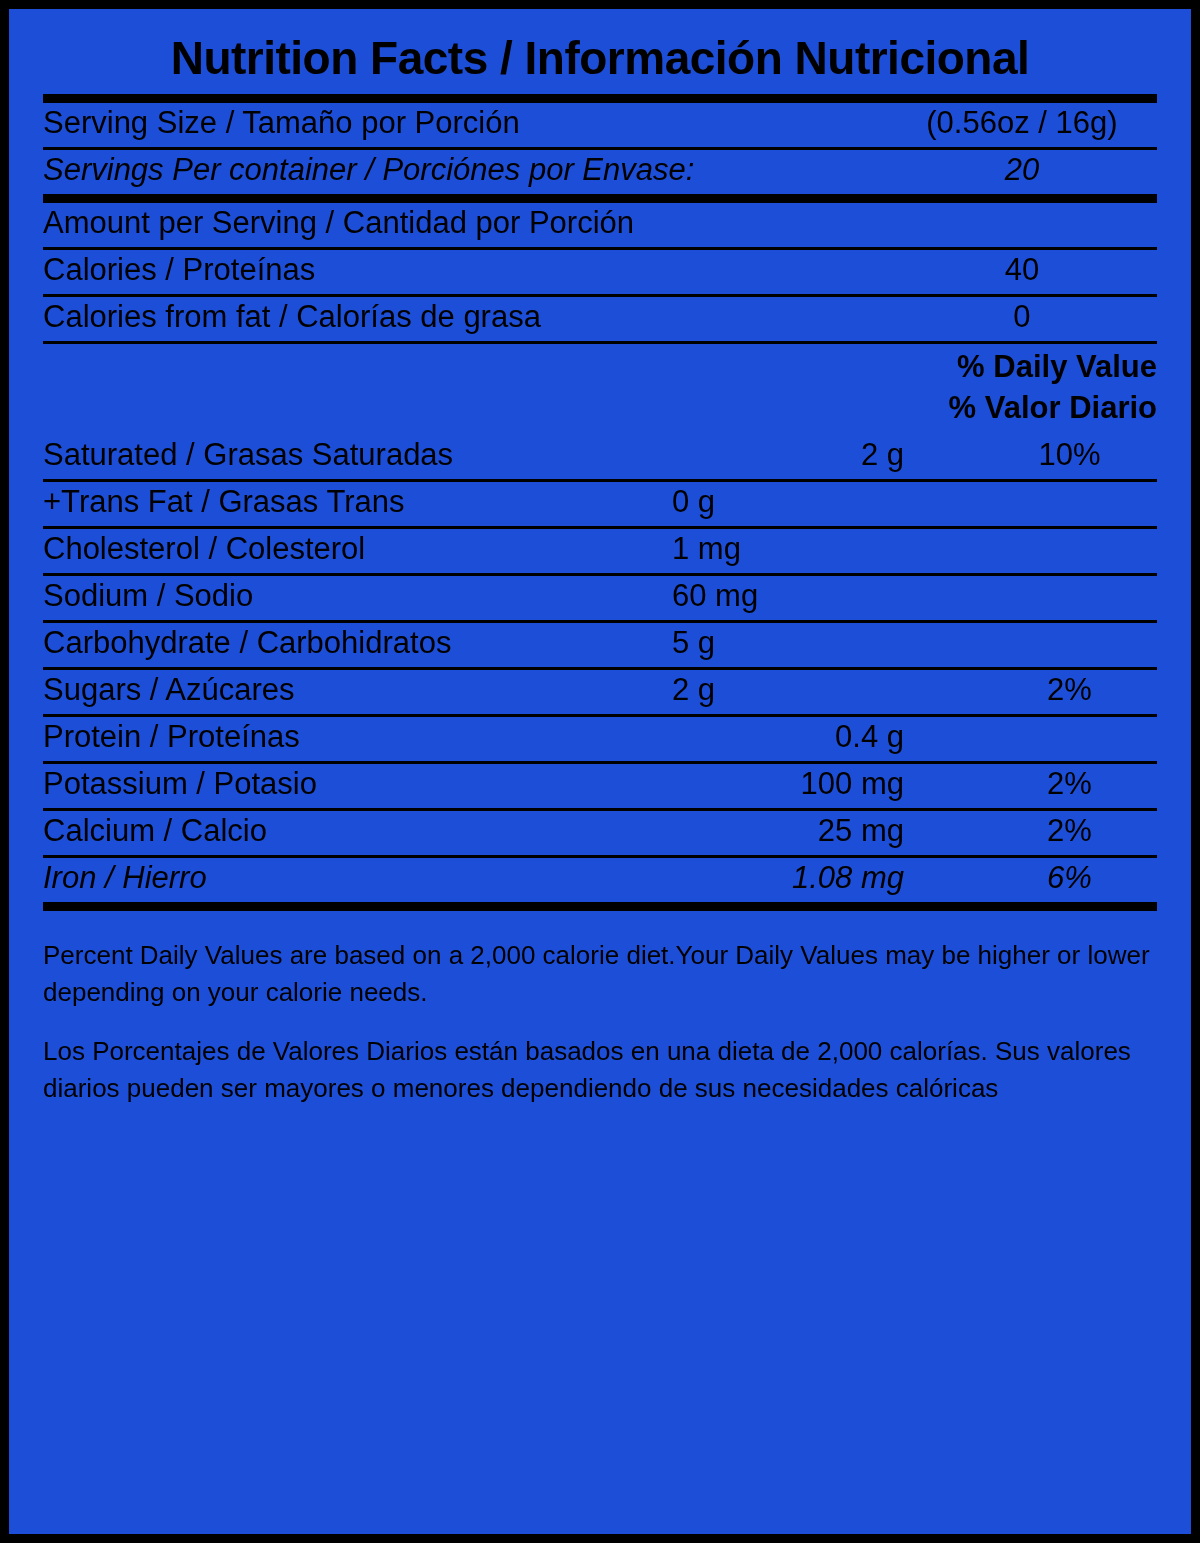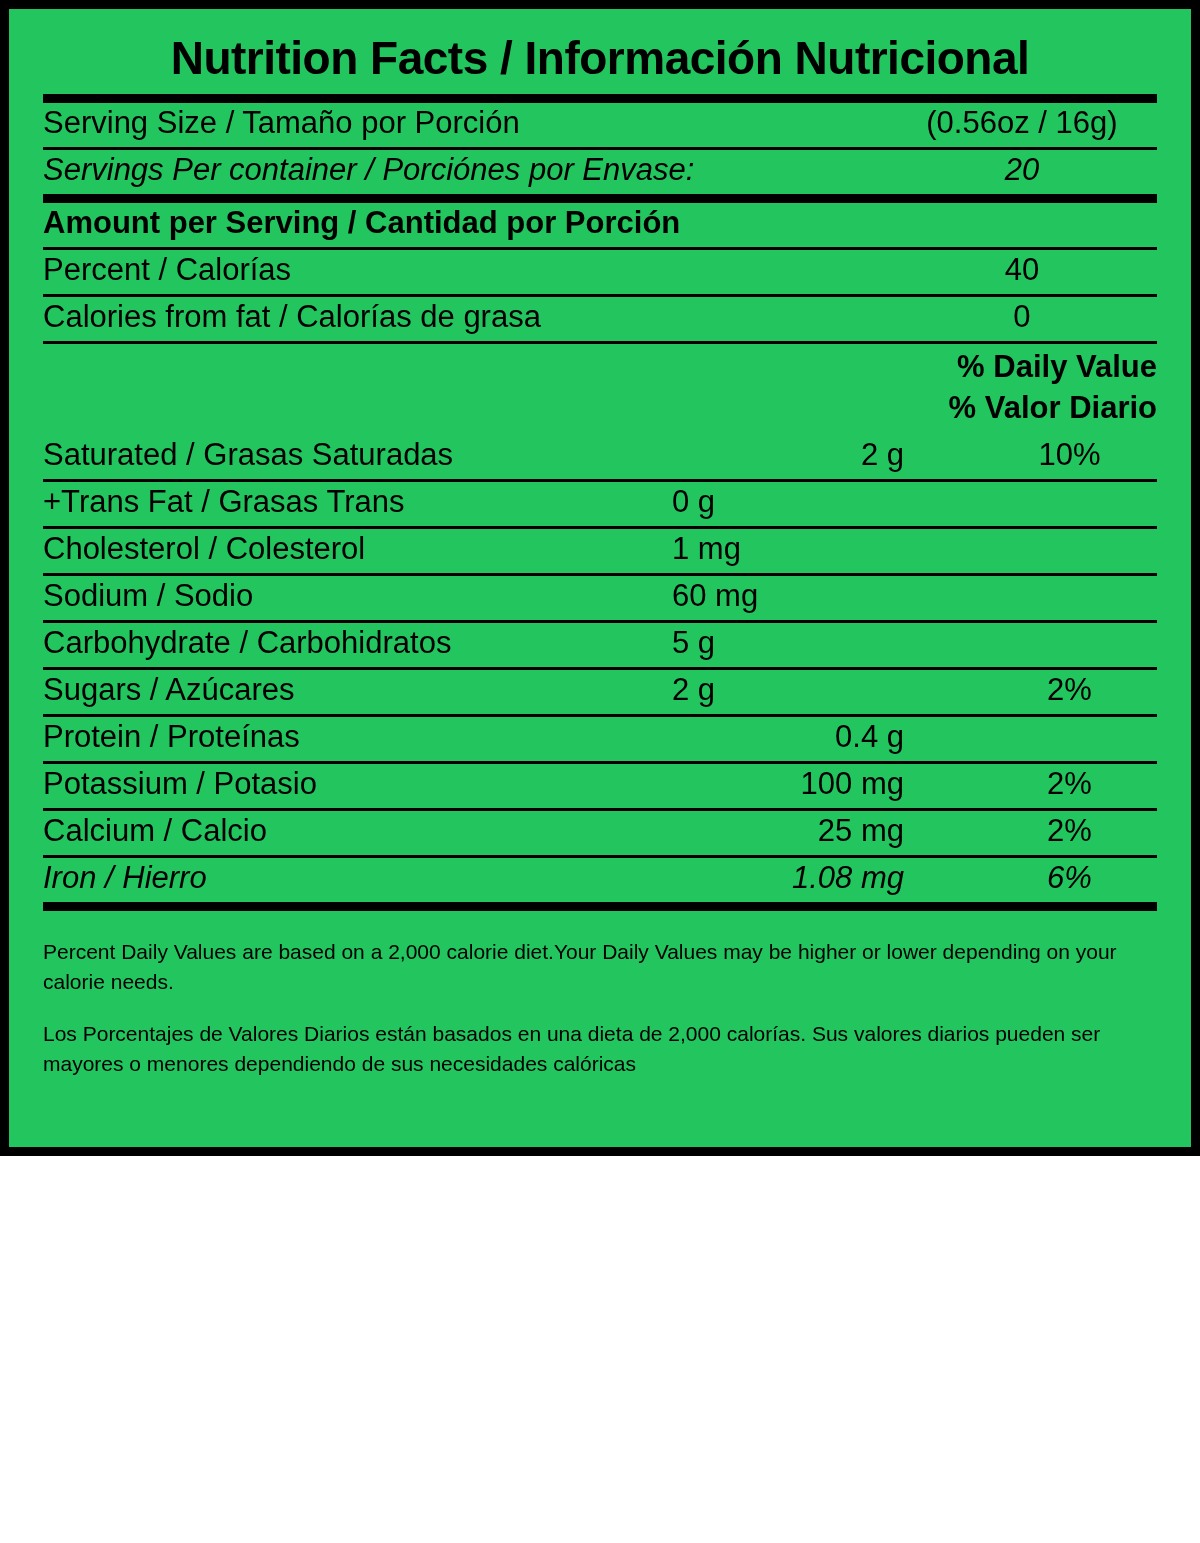--- a/index.html
+++ b/index.html
@@ -6,24 +6,24 @@
     margin: 0;
     padding: 0;
     background: #ffffff;
   }
   body {
     font-family: "Liberation Sans", sans-serif;
     color: #000000;
   }
   .label {
     width: 1200px;
-    height: 1156px;
+    height: 1543px;
     box-sizing: border-box;
     border: 9px solid #000000;
-    background: #22c55e;
+    background: #1d4ed8;
     padding: 18px 30px 10px 30px;
   }
   .inner {
     width: 100%;
     box-sizing: border-box;
     padding: 0 4px;
   }
   .title {
     font-size: 46px;
     font-weight: bold;
@@ -63,33 +63,33 @@
   .amt-left {
     text-align: left;
     width: 250px;
     padding-left: 18px !important;
   }
   .dv {
     text-align: center;
     width: 175px;
   }
   .bold {
-    font-weight: bold;
+    font-weight: normal;
     margin-left: 25px;
   }
   .dv-head {
     text-align: right;
     font-weight: bold;
     font-size: 31px;
     line-height: 1.35;
     padding: 22px 0 26px 0;
   }
   .footnotes {
     padding-top: 26px;
-    font-size: 21px;
+    font-size: 26px;
     line-height: 1.42;
   }
   .footnotes p {
     margin: 0 0 22px 0;
   }
   .footnotes p:last-child {
     margin-bottom: 8px;
   }
 </style>
 </head>
@@ -108,21 +108,21 @@
           <td class="dv" colspan="2">(0.56oz / 16g)</td>
         </tr>
         <tr class="row-thick">
           <td class="nm">Servings Per container / Porciónes por Envase:</td>
           <td class="dv" colspan="2">20</td>
         </tr>
         <tr class="row-line">
           <td class="nm bold" colspan="3">Amount per Serving / Cantidad por Porción</td>
         </tr>
         <tr class="row-line">
-          <td class="nm">Percent / Calorías</td>
+          <td class="nm">Calories / Proteínas</td>
           <td class="dv" colspan="2">40</td>
         </tr>
         <tr class="row-line">
           <td class="nm">Calories from fat / Calorías de grasa</td>
           <td class="dv" colspan="2">0</td>
         </tr>
         <tr>
           <td></td>
           <td class="dv-head" colspan="2">
             <div>% Daily Value</div>

